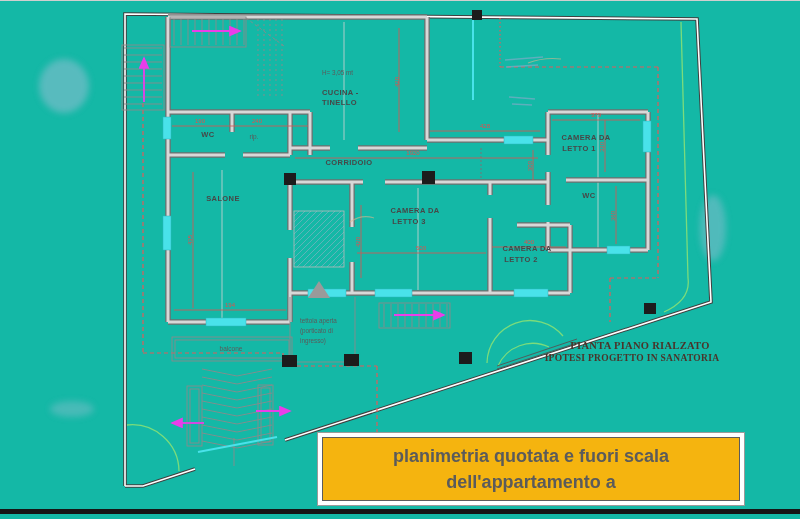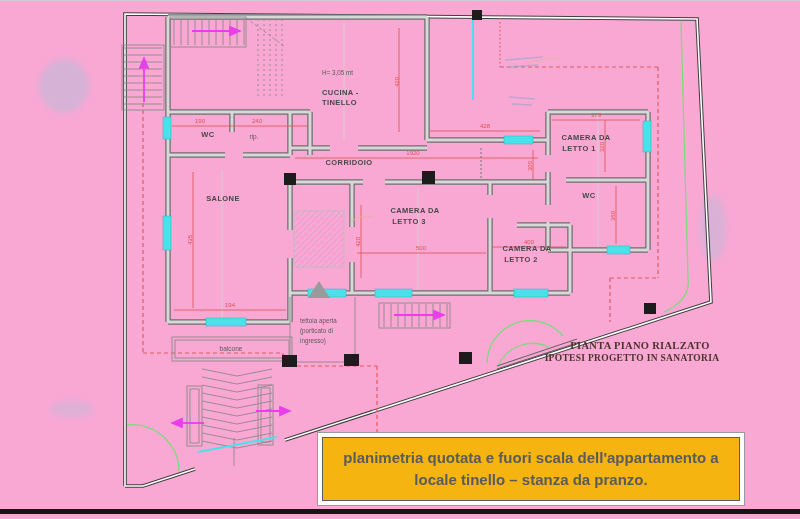--- a/index.html
+++ b/index.html
@@ -1,29 +1,29 @@
 <!DOCTYPE html>
 <html><head>
 <meta charset="utf-8">
 <style>
   html,body{margin:0;padding:0;background:#fff;}
-  #page{position:relative;width:800px;height:519px;background:#f9a8d4;overflow:hidden;
+  #page{position:relative;width:800px;height:519px;background:#14b8a6;overflow:hidden;
         font-family:"Liberation Sans",sans-serif;}
   #plan-svg{position:absolute;left:0;top:0;}
   .lbl{font:600 7.5px "Liberation Sans",sans-serif;fill:#474747;letter-spacing:.4px;text-anchor:middle;}
   .lbl-s{font:400 6.3px "Liberation Sans",sans-serif;fill:#5a5a5a;text-anchor:start;}
   .lbl-xs{font:400 6.5px "Liberation Sans",sans-serif;fill:#5a5a5a;text-anchor:middle;}
   .dim{font:400 6px "Liberation Sans",sans-serif;fill:#e0504e;text-anchor:middle;}
   .title-t1{font:700 10.5px "Liberation Serif",serif;fill:#4a342a;text-anchor:middle;letter-spacing:.3px;}
   .title-t2{font:700 9.5px "Liberation Serif",serif;fill:#4a342a;text-anchor:middle;letter-spacing:.3px;}
   #caption-frame{position:absolute;left:317px;top:432px;width:428px;height:74px;
         background:#ffffff;border:1px solid #9a9a9a;padding:4px;box-sizing:border-box;}
   #caption-box{width:100%;height:100%;box-sizing:border-box;border:1px solid #5c5c5c;
         display:flex;flex-direction:column;justify-content:center;align-items:center;
-        font-weight:bold;font-size:15px;line-height:1.45;text-align:center;}
+        font-weight:bold;font-size:18px;line-height:1.45;text-align:center;}
   #top-hairline{position:absolute;left:0;top:0;width:800px;height:1px;background:#cfcfcf;}
   #bottom-bar{position:absolute;left:0;top:509px;width:800px;height:5px;background:#151515;}
 </style>
 </head>
 <body>
 
 <div id="page">
   <div id="top-hairline"></div>
 
   <svg id="plan-svg" width="800" height="519" viewBox="0 0 800 519">
@@ -203,18 +203,17 @@
     <text class="dim" x="532" y="166" transform="rotate(-90 532 166)">300</text>
     <text class="dim" x="615" y="216" transform="rotate(-90 615 216)">360</text>
 
     <text class="title-t1" x="640" y="349">PIANTA PIANO RIALZATO</text>
     <text class="title-t2" x="632" y="361">IPOTESI PROGETTO IN SANATORIA</text>
   </svg>
 
   <div id="caption-frame">
     <div id="caption-box" style="background:#f5b40f;color:#5b5b5b;">
       <span>planimetria quotata e fuori scala dell'appartamento a</span>
-      <span>locale tinello – stanza da pranzo.</span>
     </div>
   </div>
 
   <div id="bottom-bar"></div>
 </div>
 
 </body></html>

